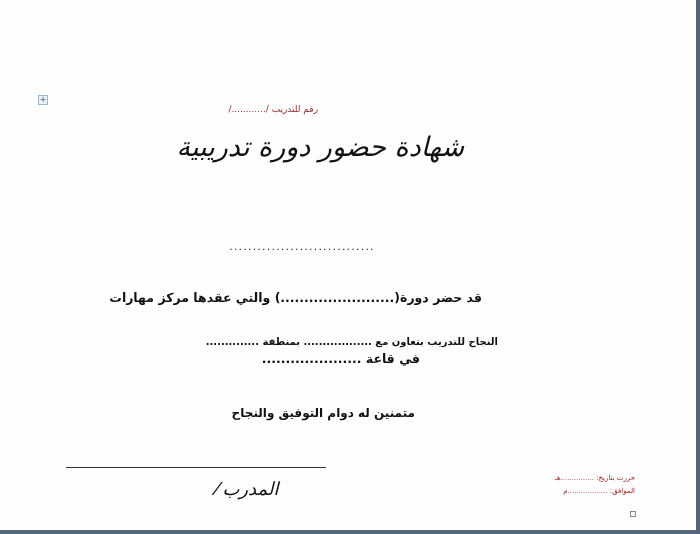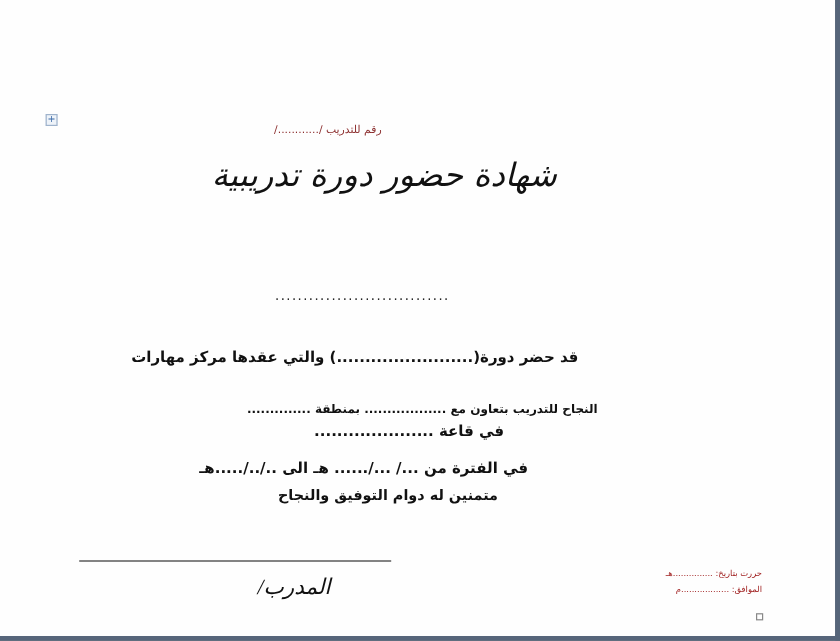--- a/index.html
+++ b/index.html
@@ -100,21 +100,21 @@
       width: 260px;
       height: 0;
       border-top: 1px solid #333;
     }
     .trainer {
       position: absolute;
       left: 205px;
       top: 478px;
       width: 80px;
       text-align: center;
-      font-family: Liberation Serif, serif;
+      font-family: Liberation Mono, monospace;
       font-style: italic;
       font-size: 18px;
       color: #111;
       white-space: nowrap;
     }
     .red-small {
       position: absolute;
       font-size: 7px;
       color: #a02020;
       white-space: nowrap;
@@ -143,21 +143,20 @@
 
 
   <div class="dots-name">...............................</div>
 
   <div class="line l2 rtl">قد حضر دورة(........................) والتي عقدها مركز مهارات</div>
 
   <div class="line l3 rtl">النجاح للتدريب بتعاون مع .................. بمنطقة ..............</div>
 
   <div class="line l4 rtl">في قاعة .....................</div>
 
-  <div class="line l5 rtl">في الفترة من .../ .../...... هـ الى ../../.....هـ</div>
 
   <div class="line l6 rtl">متمنين له دوام التوفيق والنجاح</div>
 
   <div class="sig-line"></div>
 
   <div class="trainer rtl">المدرب/</div>
 
   <div class="red-small d1 rtl">حررت بتاريخ: ...............هـ</div>
 
   <div class="red-small d2 rtl">الموافق: ..................م</div>

